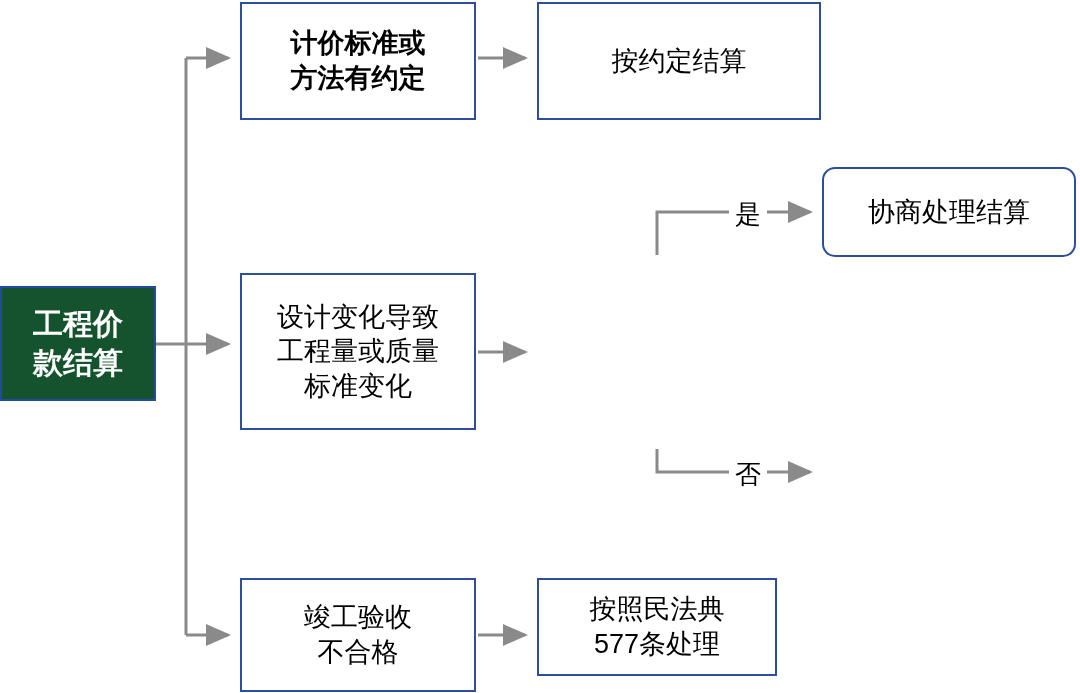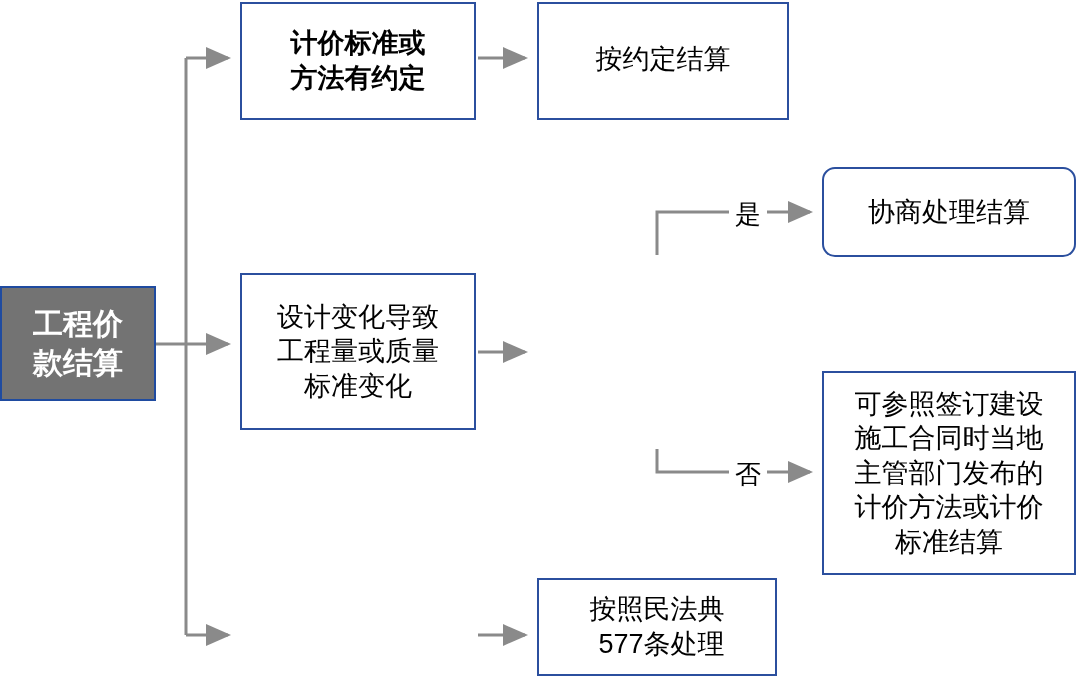--- a/index.html
+++ b/index.html
@@ -24,21 +24,21 @@
     text-align: center;
     color: #000000;
     line-height: 1.28;
     white-space: pre-line;
   }
   .box {
     background: #ffffff;
     border: 2px solid #2b4f9e;
   }
   .start {
-    background: #737373;
+    background: #14532d;
     border: 2px solid #1f4ba0;
     color: #ffffff;
     font-weight: bold;
   }
   .diamond-wrap {
     position: absolute;
   }
   .diamond-shape {
     position: absolute;
     left: 0; top: 0;
@@ -104,36 +104,33 @@
       <path d="M478,635 L525,635" marker-end="url(#arrow)"></path>
     </g>
   </svg>
 
   <div class="node start" style="left:0px; top:286px; width:156px; height:115px; font-size:30px;">工程价
 款结算</div>
 
   <div class="node box" style="left:240px; top:2px; width:236px; height:118px; font-size:27px;font-weight:bold;">计价标准或
 方法有约定</div>
 
-  <div class="node box" style="left:537px; top:2px; width:252px; height:118px; font-size:27px;font-family:Liberation Mono, monospace;">按约定结算</div>
+  <div class="node box" style="left:537px; top:2px; width:284px; height:118px; font-size:27px;">按约定结算</div>
 
   <div class="node box" style="left:240px; top:273px; width:236px; height:157px; font-size:27px;">设计变化导致
 工程量或质量
 标准变化</div>
 
 
   <div class="node box" style="left:822px; top:167px; width:254px; height:90px; font-size:27px;border-radius:13px;">协商处理结算</div>
 
-  <div class="node box" style="left:822px; top:371px; width:254px; height:204px; font-size:27px;">可参照签订建设
-施工合同时当地
-主管部门发布的
-计价方法或计价
-标准结算</div>
 
+  <div class="node box" style="left:240px; top:578px; width:236px; height:114px; font-size:27px;">竣工验收
+不合格</div>
 
-  <div class="node box" style="left:537px; top:578px; width:240px; height:98px; font-size:27px;text-align:right;">按照民法典
+  <div class="node box" style="left:537px; top:578px; width:240px; height:98px; font-size:27px;">按照民法典
 577条处理</div>
 
   <div class="edge-label" style="left:729px; top:196px; width:38px; height:35px; font-size:26px; display:flex; align-items:center; justify-content:center;">是</div>
 
   <div class="edge-label" style="left:729px; top:456px; width:38px; height:35px; font-size:26px; display:flex; align-items:center; justify-content:center;">否</div>
 
 </div>
 
 </body></html>

